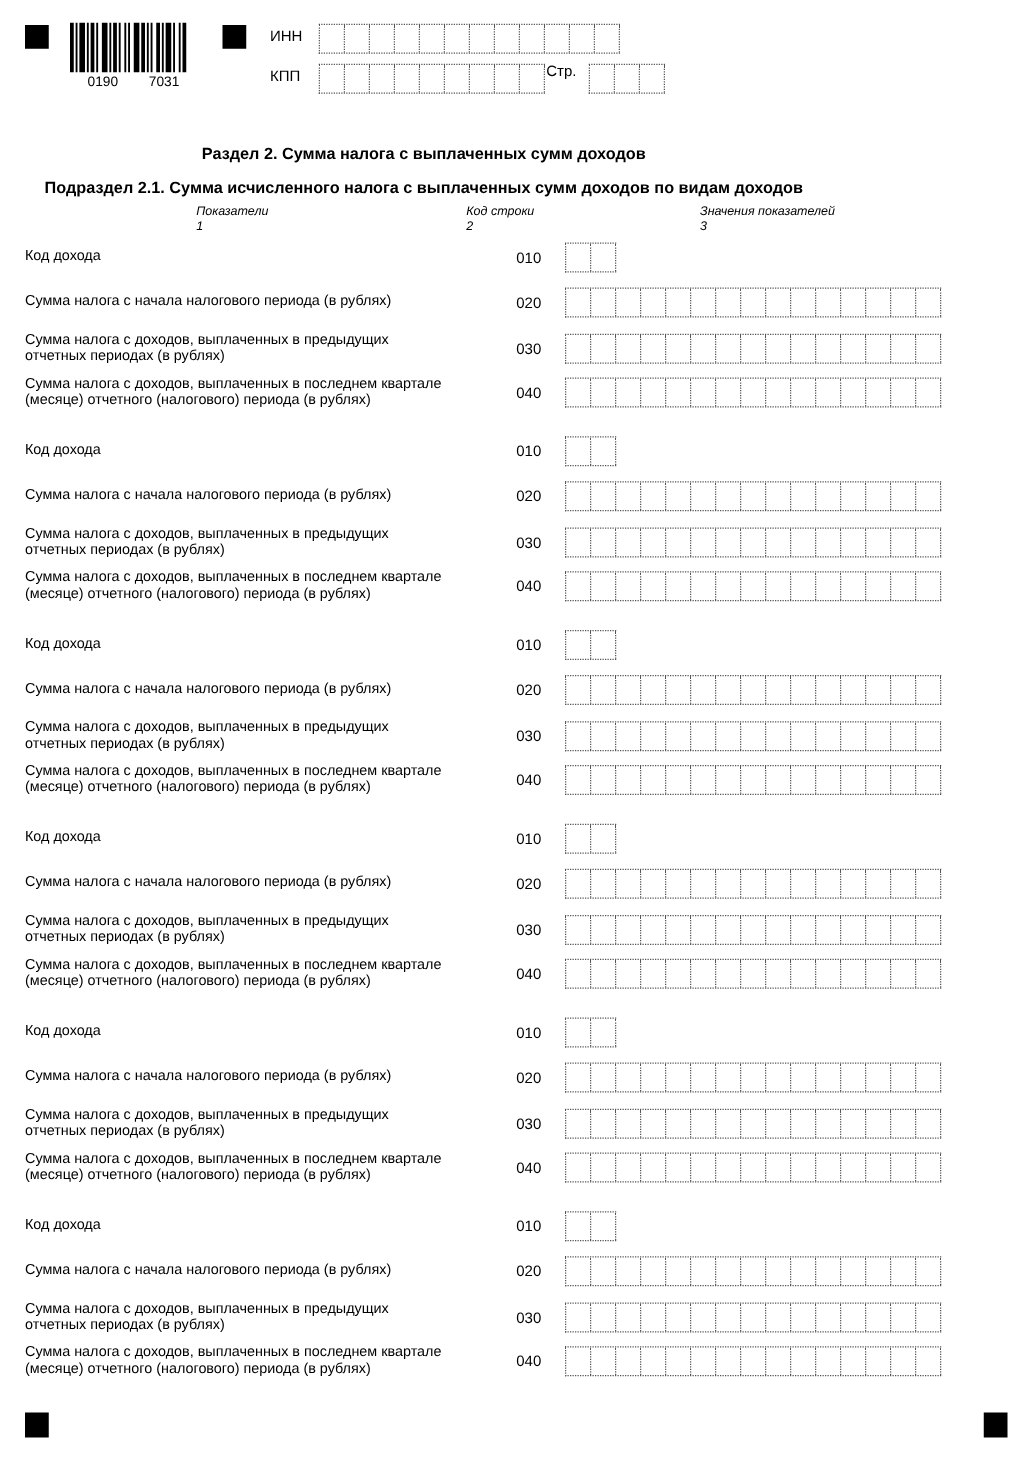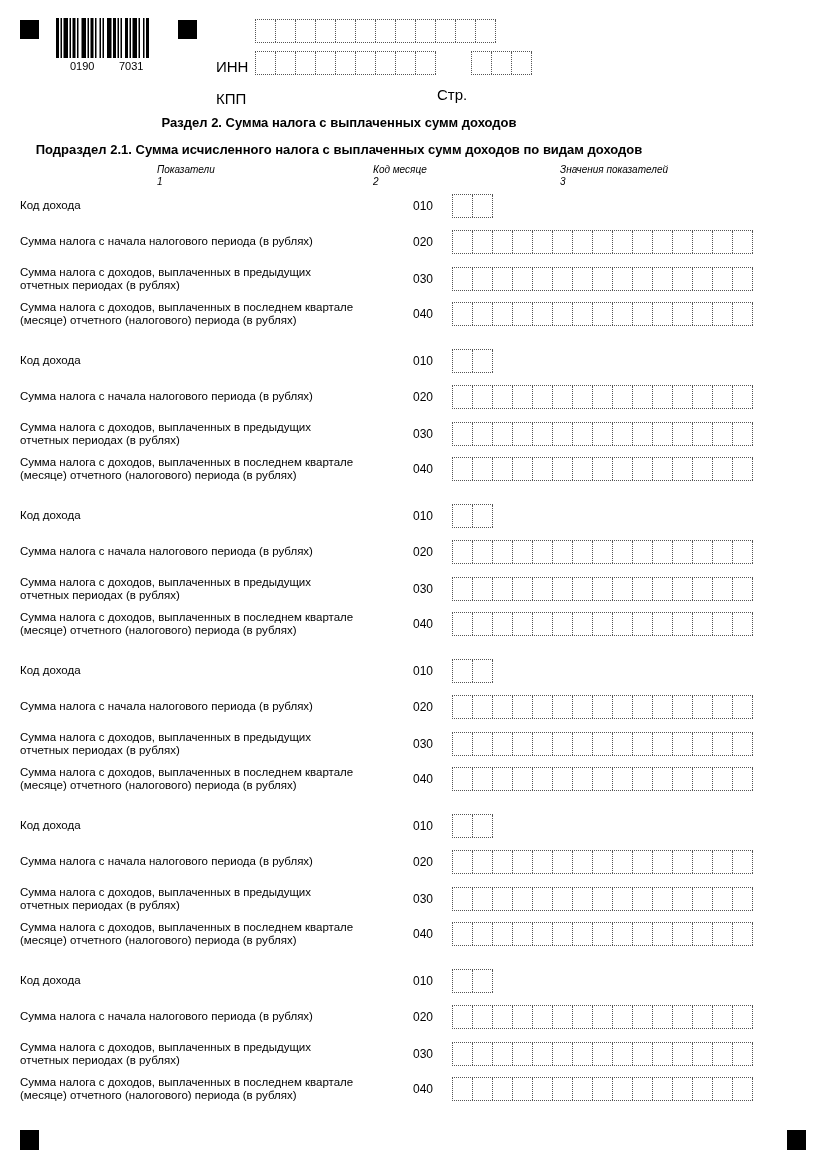--- a/index.html
+++ b/index.html
@@ -1,21 +1,21 @@
 <!DOCTYPE html>
 <html><head>
 <meta charset="utf-8">
 <style>
   html, body { margin:0; padding:0; background:#fff; }
   body { width:826px; height:1169px; position:relative; overflow:hidden;
          font-family:"Liberation Sans", sans-serif; color:#000; }
   .marker { position:absolute; background:#000; }
   .barcode { position:absolute; left:56px; top:18px; width:106px; height:40px; }
   .barcode-num { position:absolute; top:60px; font-size:11px; }
-  .lbl { position:absolute; font-size:15px;margin-top:36px; }
+  .lbl { position:absolute; font-size:12px; }
   .cells { position:absolute; display:flex; height:22px;
            border-top:1px dotted #555; border-bottom:1px dotted #555; border-left:1px dotted #555; }
   .cells .cell { width:19px; height:22px; border-right:1px dotted #555; }
   .title { position:absolute; left:0; width:678px; text-align:center; font-weight:bold; font-size:13px; }
   .colhead { position:absolute; font-style:italic; font-size:10px; line-height:12px; }
   .row-label { position:absolute; left:20px; font-size:11.5px; line-height:13px; width:380px; }
   .row-code { position:absolute; left:413px; font-size:12px; }
 </style>
 </head>
 <body>
@@ -84,21 +84,21 @@
   </div>
 
 <div class="title" style="top:115px;">Раздел 2. Сумма налога с выплаченных сумм доходов</div>
 <div class="title" style="top:142px;">Подраздел 2.1. Сумма исчисленного налога с выплаченных сумм доходов по видам доходов</div>
 
 <div class="colhead" style="left:157px;top:164px;width:100px;">
   <div>Показатели</div>
   <div>1</div>
 </div>
 <div class="colhead" style="left:373px;top:164px;width:100px;">
-  <div>Код месяце</div>
+  <div>Код строки</div>
   <div>2</div>
 </div>
 <div class="colhead" style="left:560px;top:164px;width:140px;">
   <div>Значения показателей</div>
   <div>3</div>
 </div>
 
 <div id="blocks">
     <div class="row-label" style="top: 199px;">Код дохода</div>
     <div class="row-code" style="top: 199px;">010</div>

